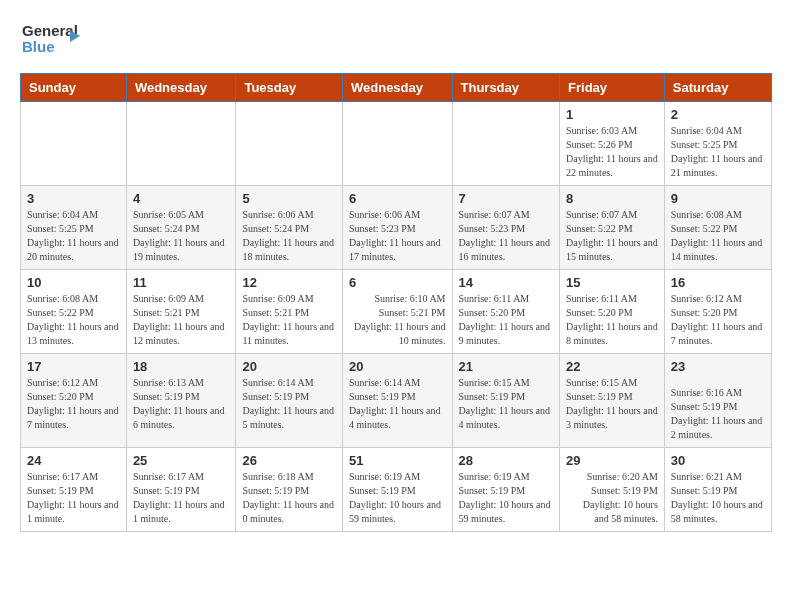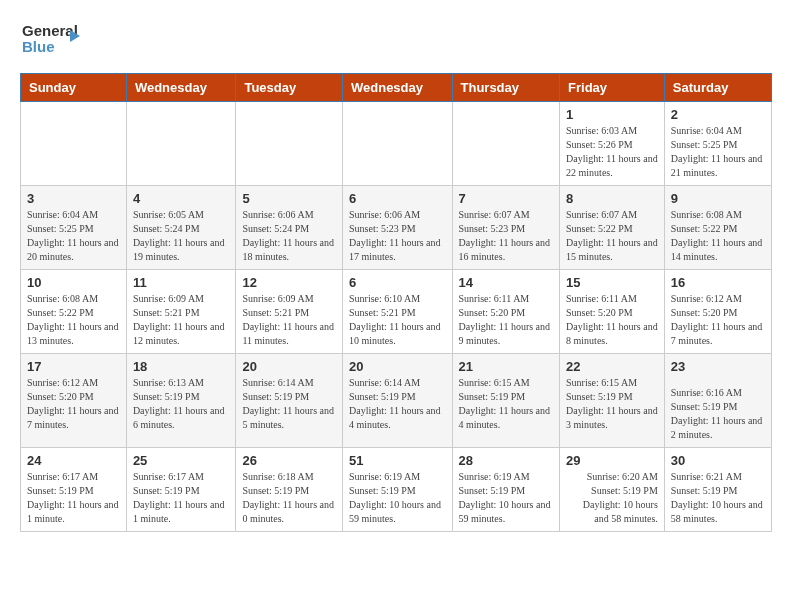--- a/index.html
+++ b/index.html
@@ -128,21 +128,21 @@
 Daylight: 11 hours and 12 minutes.</div>
           </td>
           <td>
             <span class="day-num">12</span>
             <div class="day-info" style="white-space: pre-line;">Sunrise: 6:09 AM
 Sunset: 5:21 PM
 Daylight: 11 hours and 11 minutes.</div>
           </td>
           <td>
             <span class="day-num">6</span>
-            <div class="day-info" style="white-space: pre-line;">Sunrise: 6:10 AM
+            <div class="day-info" style="white-space: pre-line; text-align: right;">Sunrise: 6:10 AM
 Sunset: 5:21 PM
 Daylight: 11 hours and 10 minutes.</div>
           </td>
           <td>
             <span class="day-num">14</span>
             <div class="day-info" style="white-space: pre-line;">Sunrise: 6:11 AM
 Sunset: 5:20 PM
 Daylight: 11 hours and 9 minutes.</div>
           </td>
           <td>

